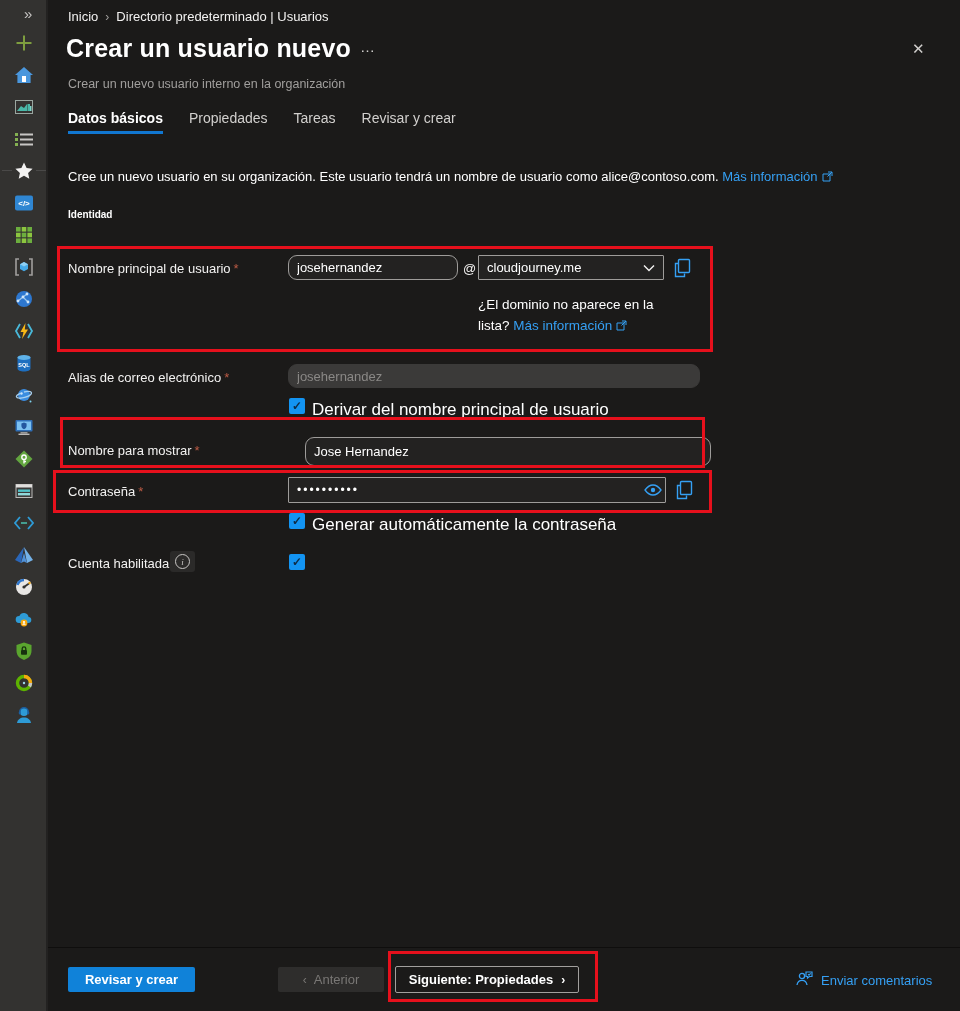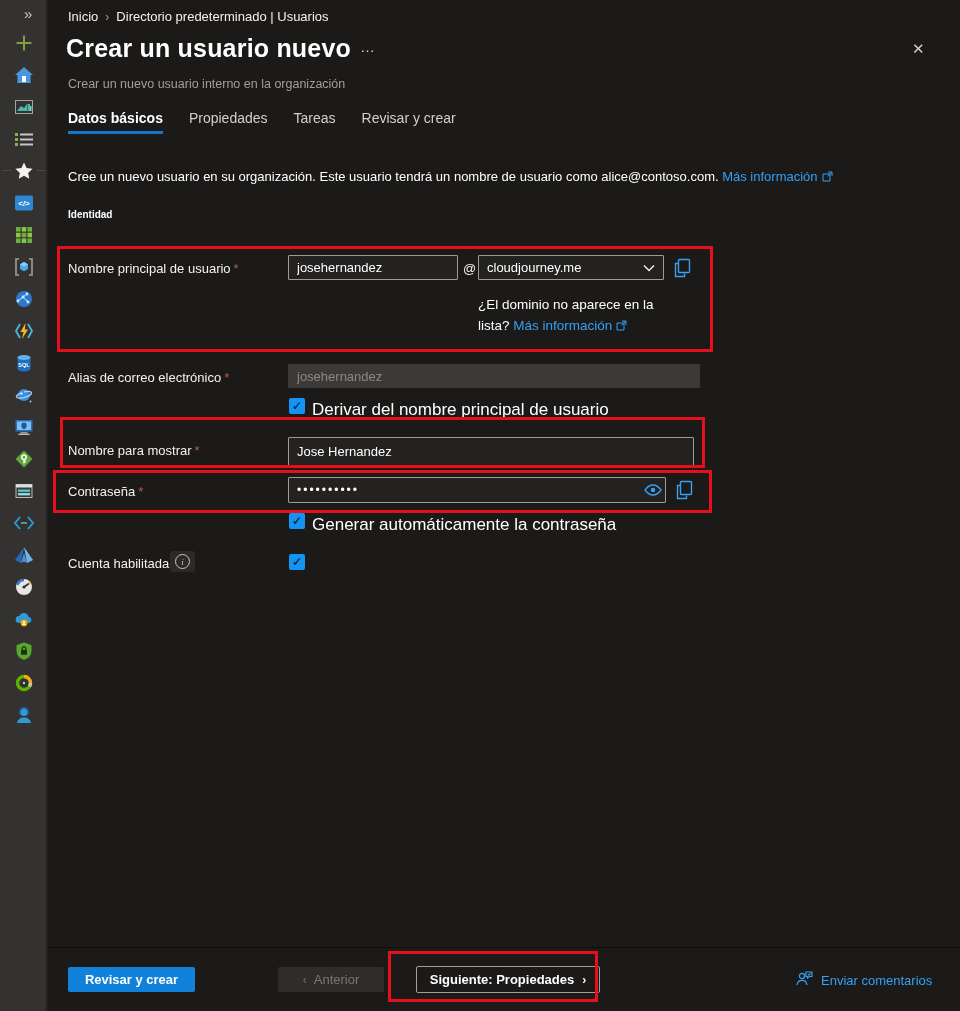--- a/index.html
+++ b/index.html
@@ -26,21 +26,21 @@
   .tab.active::after{content:"";position:absolute;left:0;right:0;bottom:0;height:3px;background:#1177d1;}
   
   .intro{position:absolute;left:68px;top:169px;font-size:13px;white-space:nowrap;color:#fff;}
   .link{color:#35a0f4;cursor:pointer;text-decoration:none;}
   .extlink{display:inline-block;vertical-align:-1px;margin-left:4px;}
   .section{position:absolute;left:68px;top:209px;font-size:10px;font-weight:700;}
   
   .flabel{position:absolute;left:68px;font-size:13px;color:#f3f2f1;white-space:nowrap;}
   .req{color:#bc5b45;margin-left:3px;}
   .tbox{position:absolute;box-sizing:border-box;background:#232221;border:1px solid #9e9c9a;
-        color:#fff;font-size:13px;padding:11px 8px;font-family:"Liberation Sans",sans-serif;border-radius:1px;}
+        color:#fff;font-size:13px;padding:11px 8px;font-family:"Liberation Sans",sans-serif;border-radius:9px;}
   .tbox.disabled{background:#3b3a39;border-color:#3b3a39;color:#8a8886;}
   .at{position:absolute;font-size:13px;color:#f3f2f1;}
   .select{position:absolute;box-sizing:border-box;background:#232221;border:1px solid #9e9c9a;
           display:flex;align-items:center;justify-content:space-between;padding:0 8px;font-size:13px;
           cursor:pointer;border-radius:1px;}
   .iconbtn{position:absolute;cursor:pointer;display:flex;align-items:center;justify-content:center;}
   .note{position:absolute;left:478px;top:294px;width:190px;font-size:13.5px;line-height:21px;color:#fff;}
   .check{position:absolute;width:16px;height:16px;background:#1394f2;border-radius:2px;display:flex;
          align-items:center;justify-content:center;color:#0e2b45;font-size:12px;font-weight:700;cursor:pointer;}
   .cblabel{position:absolute;font-size:17px;color:#fff;white-space:nowrap;}
@@ -55,21 +55,21 @@
             font-size:9px;display:flex;align-items:center;justify-content:center;font-style:italic;
             font-family:"Liberation Serif",serif;}
   
   .redbox{position:absolute;border:3px solid #e6101c;box-sizing:border-box;pointer-events:none;z-index:50;}
   
   .footer-line{position:absolute;left:48px;right:0;top:947px;height:1px;background:#0f0e0d;}
   .btn{position:absolute;height:25px;box-sizing:border-box;font-size:13px;display:flex;align-items:center;
        justify-content:center;border-radius:2px;cursor:pointer;font-family:"Liberation Sans",sans-serif;}
   .btn-primary{left:68px;top:967px;width:127px;background:#1082d9;color:#fff;font-weight:700;border:none;}
   .btn-disabled{left:278px;top:967px;width:106px;background:#2e2d2c;color:#797775;border:none;gap:7px;}
-  .btn-outline{left:416px;top:966px;width:184px;height:27px;background:#1b1a19;color:#fff;font-weight:700;
+  .btn-outline{left:395px;top:966px;width:184px;height:27px;background:#1b1a19;color:#fff;font-weight:700;
        border:1px solid #a19f9d;gap:8px;}
   .chev{font-size:12px;}
   .feedback{position:absolute;left:795px;top:970px;display:flex;align-items:center;gap:7px;color:#35a0f4;
        font-size:13px;cursor:pointer;}
 </style>
 </head>
 <body>
 
 <div class="page">
 
@@ -311,21 +311,21 @@
   </div>
   <input class="tbox disabled" style="left: 288px; top: 364px; width: 412px; height: 24px;" disabled="" value="josehernandez">
   <div class="check" style="left:289px;top:398px;">
       <span>✓</span>
     </div>
   <div class="cblabel" style="left:312px;top:400px;">Derivar del nombre principal de usuario</div>
 
   <div class="flabel" style="top:443px;">
     <span>Nombre para mostrar</span><span class="req">*</span>
   </div>
-  <input class="tbox" style="left: 288px; top: 437px; width: 406px; height: 29px;" value="Jose Hernandez">
+  <input class="tbox" style="left: 305px; top: 437px; width: 406px; height: 29px;" value="Jose Hernandez">
 
   <div class="flabel" style="top:484px;">
     <span>Contraseña</span><span class="req">*</span>
   </div>
   <div class="pwdwrap">
     <input value="••••••••••" style="">
     <span class="eye">
         <svg width="18" height="12" viewBox="0 0 18 12">
           <path d="M1 6c2.4-3.3 5-5 8-5s5.6 1.7 8 5c-2.4 3.3-5 5-8 5S3.4 9.3 1 6z" fill="none" stroke="#35a0f4" stroke-width="1.3"></path>
           <circle cx="9" cy="6" r="2.2" fill="#35a0f4"></circle>

